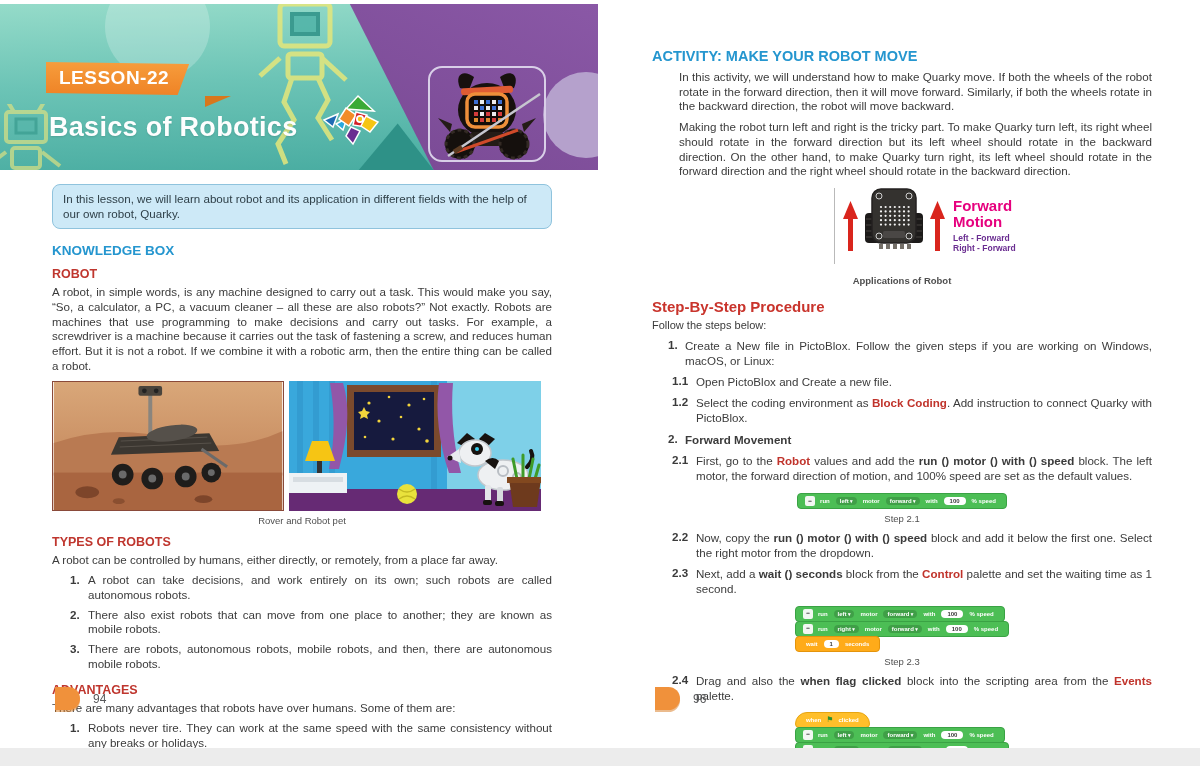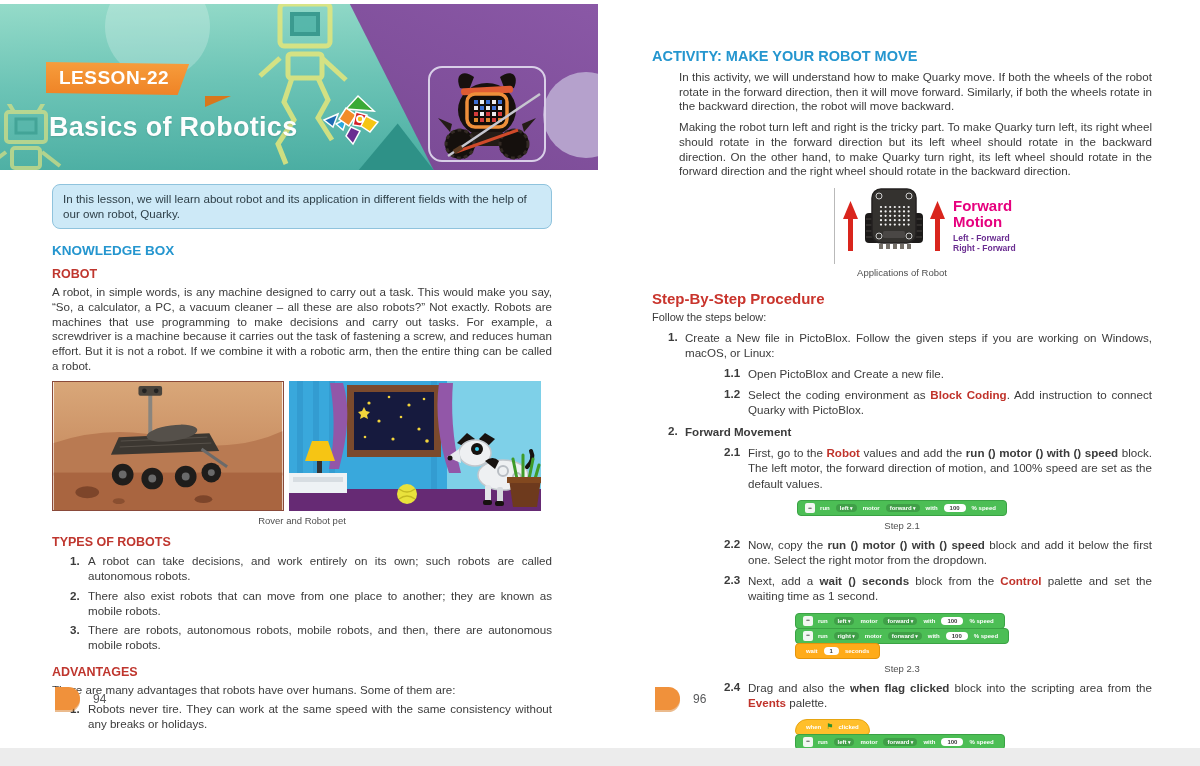--- a/index.html
+++ b/index.html
@@ -43,26 +43,26 @@
   
   .r-content { position:absolute; left:52px; top:48px; width:500px; }
   .h-blue-lg { color:#2596cf; font-weight:bold; font-size:14.5px; }
   .h-red-lg { color:#c9342c; font-weight:bold; font-size:15px; margin-top:12px; }
   .r-para { font-size:11.6px; line-height:1.27; color:#3b3b3b; text-align:justify; margin-top:6px;margin-left:27px; }
   .motion-figure { display:flex; align-items:center; margin:8px 0 0 150px;padding-left:32px; }
   .motion-divider { width:1px; height:76px; background:#b9b9b9; margin-right:8px; }
   .motion-labels { margin-left:8px; }
   .motion-title { color:#e6007e; font-weight:bold; font-size:15px; line-height:1.05; width:72px; }
   .motion-sub { color:#6a2d91; font-weight:bold; font-size:8.5px; line-height:1.25; margin-top:3px; }
-  .motion-caption { text-align:center; font-size:9.5px; color:#4f4f4f; margin-top:2px; }
+  .motion-caption { text-align:center; font-size:9.5px; color:#4f4f4f; margin-top:10px;font-weight:bold; }
   .follow-text { font-size:11px; color:#3b3b3b; margin-top:4px; }
   .step-l1 { display:flex; margin-top:7px; font-size:11.6px; color:#3b3b3b; }
   .step-l1 .step-num { font-weight:bold; min-width:17px; margin-left:16px; }
   .step-l2 { display:flex; margin-top:6px; font-size:11.6px; color:#3b3b3b; }
-  .step-l2 .step-num { font-weight:bold; min-width:24px; margin-left:72px; }
+  .step-l2 .step-num { font-weight:bold; min-width:24px; margin-left:20px; }
   .step-text { flex:1; text-align:justify; line-height:1.3; }
   .seg-b { font-weight:bold; }
   .seg-rb { font-weight:bold; color:#c0332b; }
 
   
   .block-fig { text-align:center; margin:5px 0 2px; }
   .sstack { display:inline-flex; flex-direction:column; align-items:flex-start; }
   .srow { display:flex; align-items:center; height:16px; border-radius:4px; padding:0 7px; width:max-content; position:relative; margin-top:-1px; }
   .srow.motor { background:#4cbe55; border:1px solid #3aa244; }
   .srow.wait  { background:#ffab19; border:1px solid #e4940c; }
@@ -273,20 +273,21 @@
               <line x1="246" y1="98" x2="250" y2="84"></line>
           </g>
           <polygon points="220,98 252,98 248,126 224,126" fill="#6e3a1d"></polygon>
           <rect x="218" y="96" width="36" height="6" fill="#82481f"></rect>
         </g>
       </svg>
     </div>
     <div class="fig-caption">Rover and Robot pet</div>
 
     <div class="h-red">TYPES OF ROBOTS</div>
+    <div class="body-text">A robot can be controlled by humans, either directly, or remotely, from a place far away.</div>
     <div>
         <div class="num-item">
           <span class="num">1.</span>
           <span class="num-text">A robot can take decisions, and work entirely on its own; such robots are called autonomous robots.</span>
         </div>
         <div class="num-item">
           <span class="num">2.</span>
           <span class="num-text">There also exist robots that can move from one place to another; they are known as mobile robots.</span>
         </div>
         <div class="num-item">

